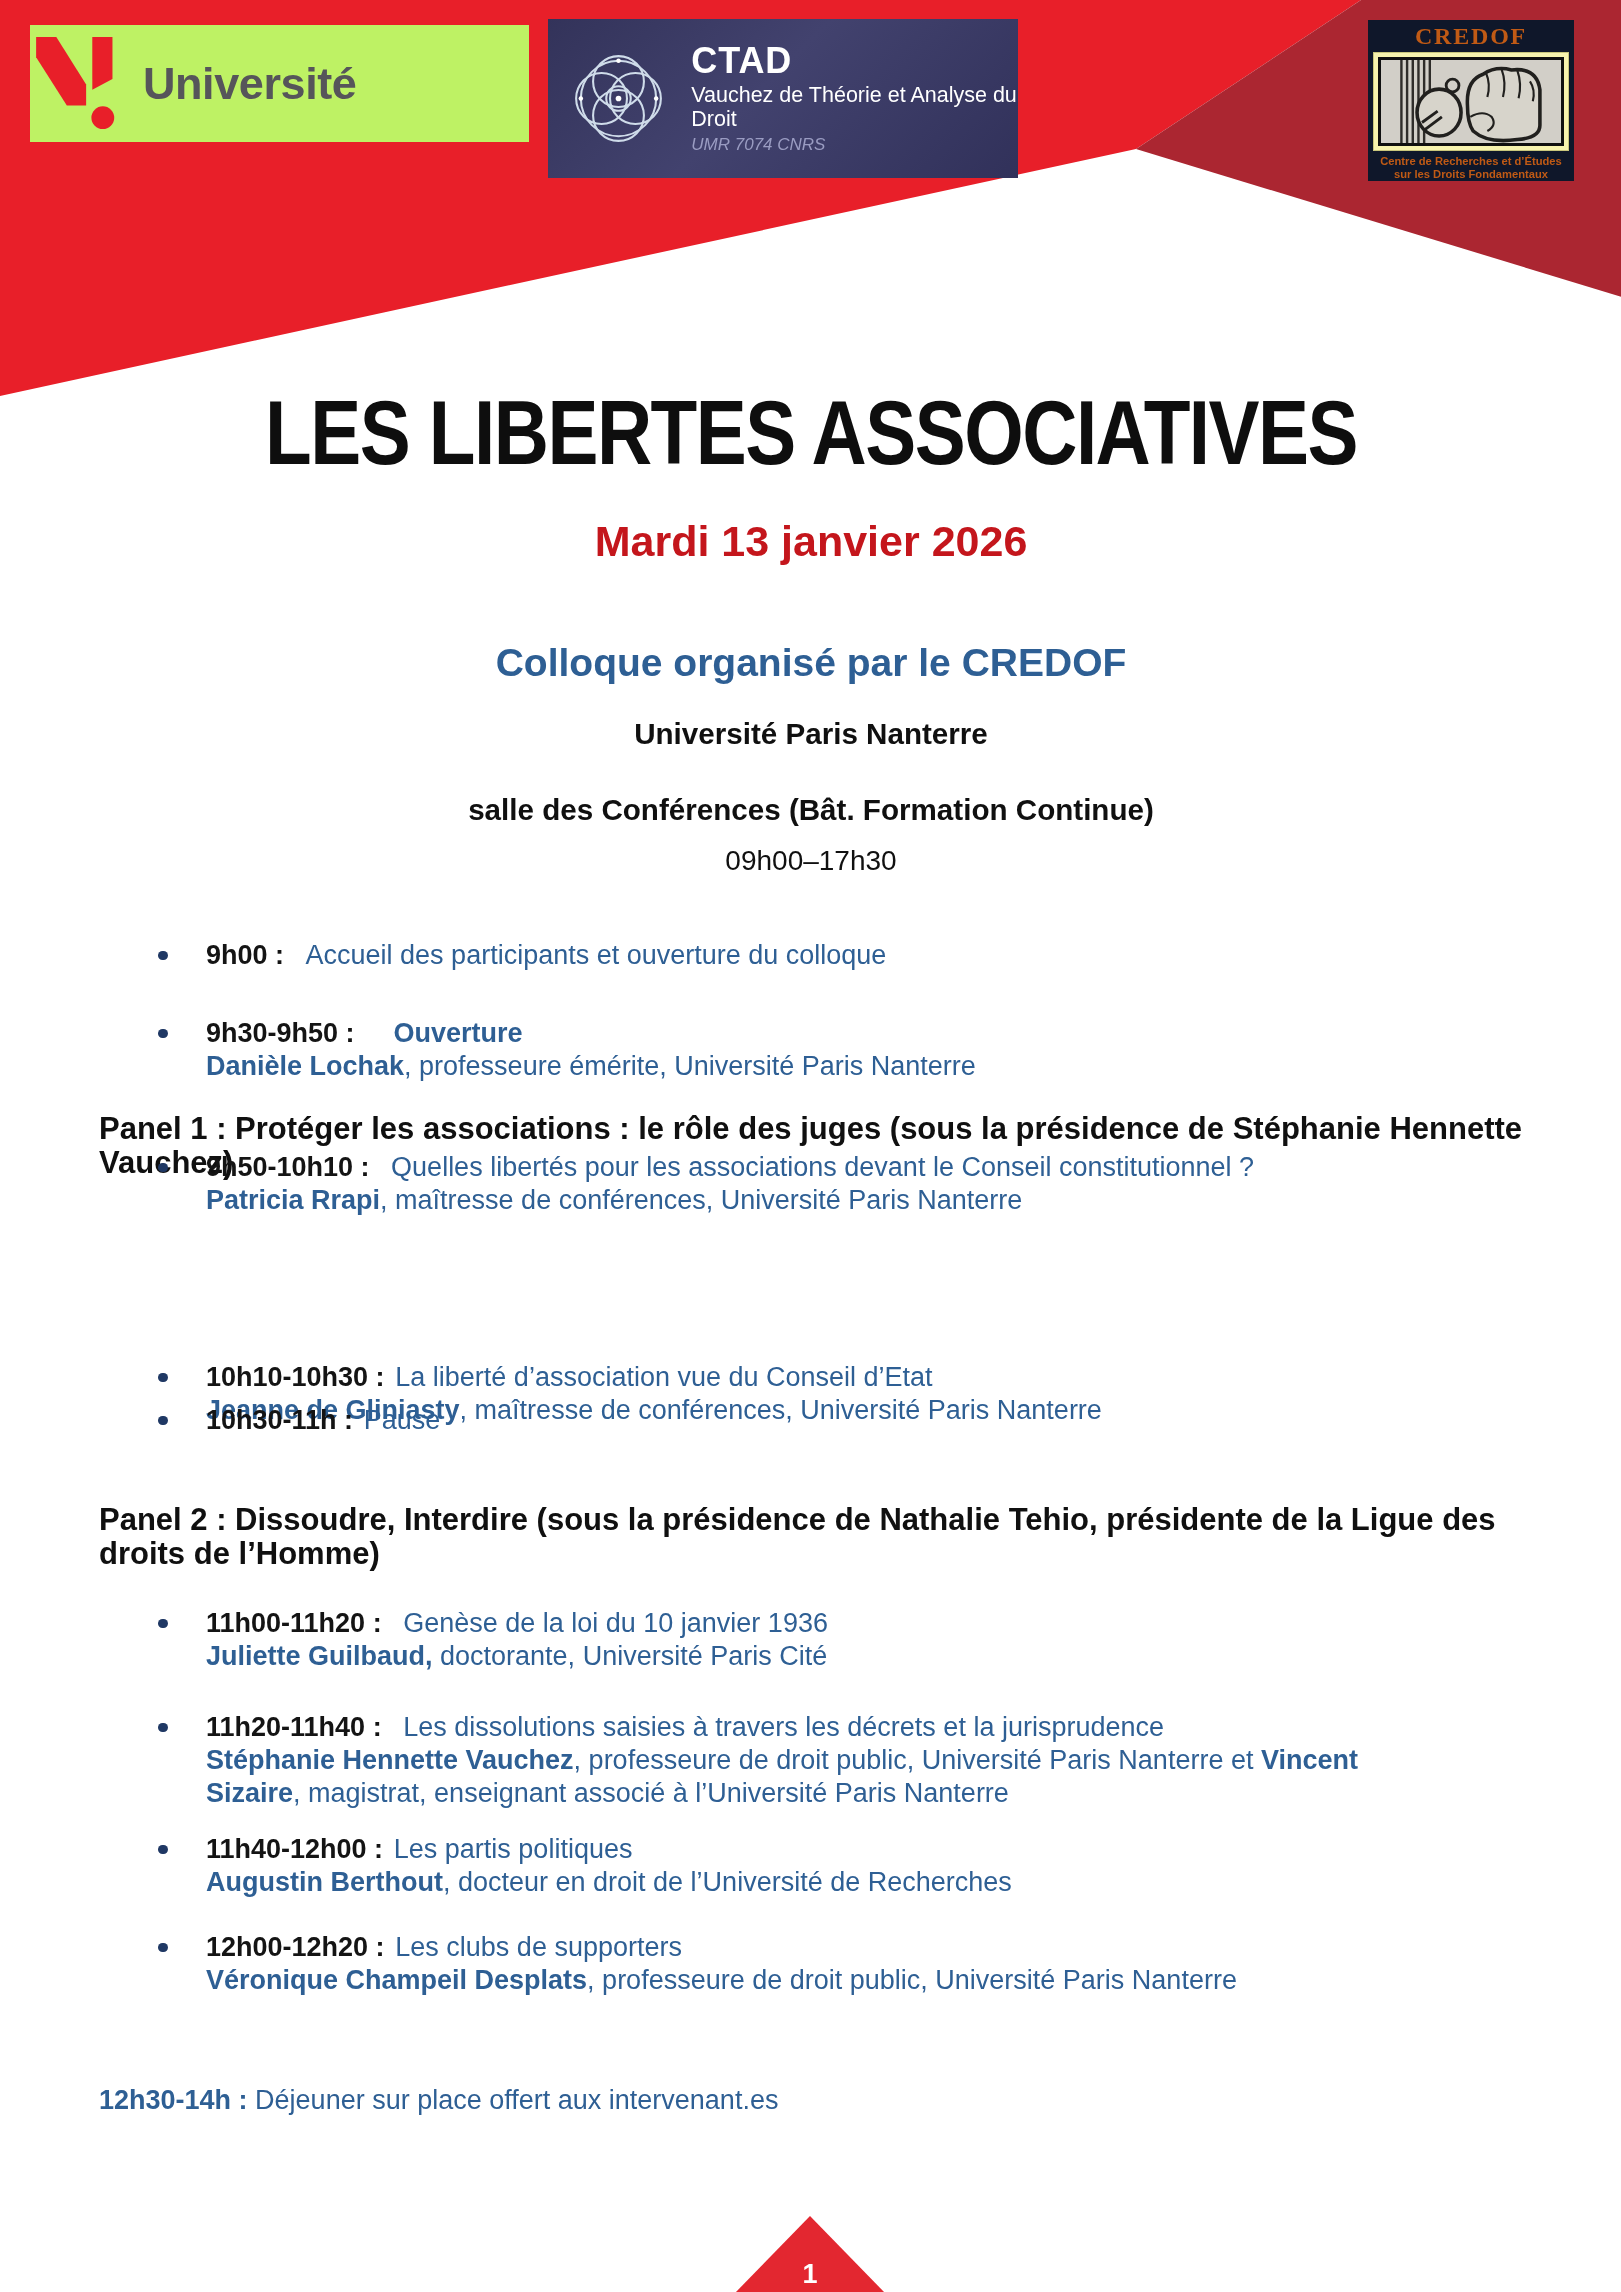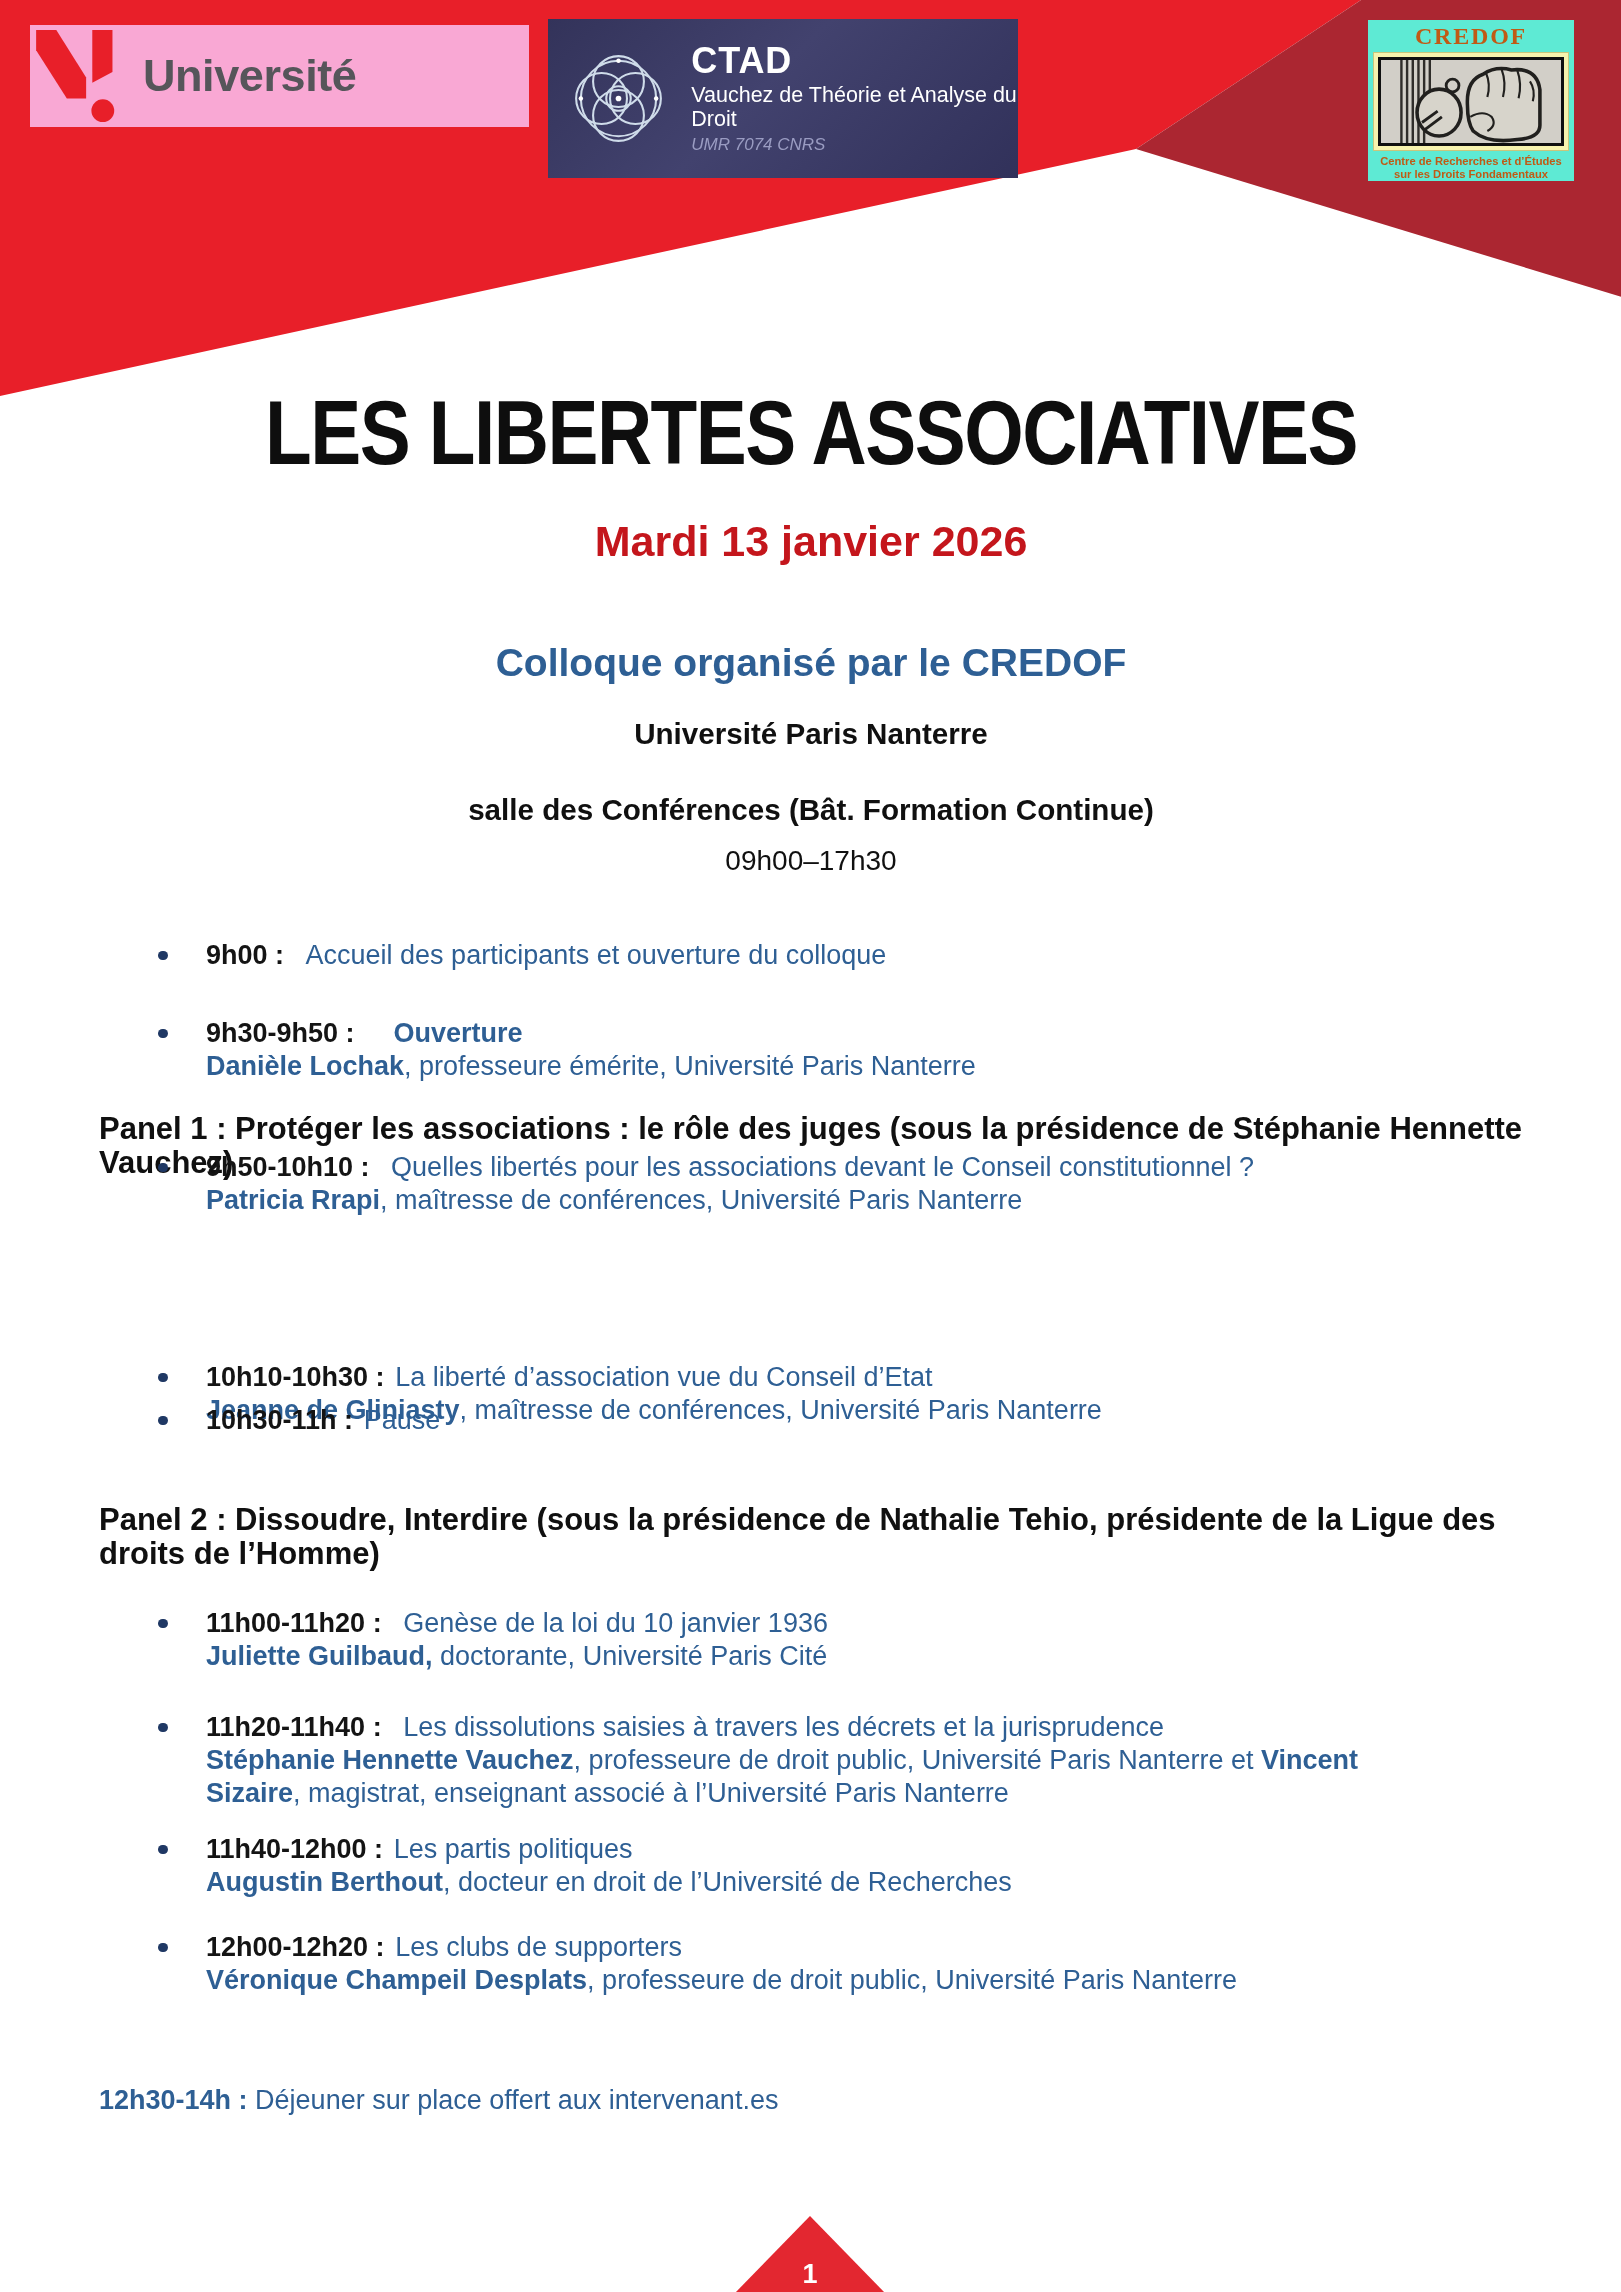--- a/index.html
+++ b/index.html
@@ -7,39 +7,39 @@
     position:relative; width:1622px; height:2293px; background:#ffffff;
     font-family:"Liberation Sans","DejaVu Sans",sans-serif; overflow:hidden;
   }
   
   .red-bright { position:absolute; inset:0; background:#e81f29;
     clip-path:polygon(0 0, 1361px 0, 1136px 149px, 0 396px); }
   .red-dark { position:absolute; inset:0; background:#ab2631;
     clip-path:polygon(1361px 0, 1622px 0, 1622px 297px, 1136px 149px); }
 
   
-  .upn-logo { position:absolute; left:29.6px; top:25px; width:499px; height:102px;
-    background:#f9a8d4; display:flex; align-items:center; }
+  .upn-logo { position:absolute; left:29.6px; top:25px; width:499px; height:117px;
+    background:#bef264; display:flex; align-items:center; }
   .upn-mark { width:88px; height:93px; margin-left:6.3px; flex:0 0 auto; }
   .upn-text { color:#56555a; font-weight:700; font-size:45px; line-height:50px;
     letter-spacing:-0.4px; margin-left:19px; white-space:nowrap; }
 
   
   .ctad-logo { position:absolute; left:548px; top:19px; width:470px; height:159px;
     background:linear-gradient(135deg,#33335a 0%,#42426e 45%,#31315a 100%);
     display:flex; align-items:center; }
   .ctad-circles { width:113px; height:113px; margin-left:14.3px; flex:0 0 auto; }
   .ctad-text { margin-left:16px; color:#fff; }
   .ctad-acronym { font-size:36px; font-weight:700; letter-spacing:0.9px; line-height:38px; }
   .ctad-name { font-size:21.5px; margin-top:2.7px; line-height:24px; }
   .ctad-umr { font-size:17px; font-style:italic; color:#9a9cc2; margin-top:3.6px; }
 
   
   .credof-logo { position:absolute; left:1368px; top:19.7px; width:206px; height:161px;
-    background:#5eead4; text-align:center; }
+    background:#0f172a; text-align:center; }
   .credof-acronym { font-family:"Liberation Serif","DejaVu Serif",serif; font-weight:700;
     font-size:24px; color:#c05a15; letter-spacing:1.8px; padding-top:3.6px; }
   .credof-frame { margin:1.8px 5.4px 0; height:99px; background:#f7f3ae;
     border:0.9px solid #c9c67c; padding:3.6px; box-sizing:border-box; }
   .credof-frame-inner { width:100%; height:100%; border:3.6px solid #101010;
     box-sizing:border-box; background:#d2cfc8; overflow:hidden; }
   .credof-frame-inner svg { display:block; width:100%; height:100%; }
   .credof-caption { font-size:11.2px; font-weight:700; color:#c05a15;
     line-height:13.4px; margin-top:3.6px; }
 

